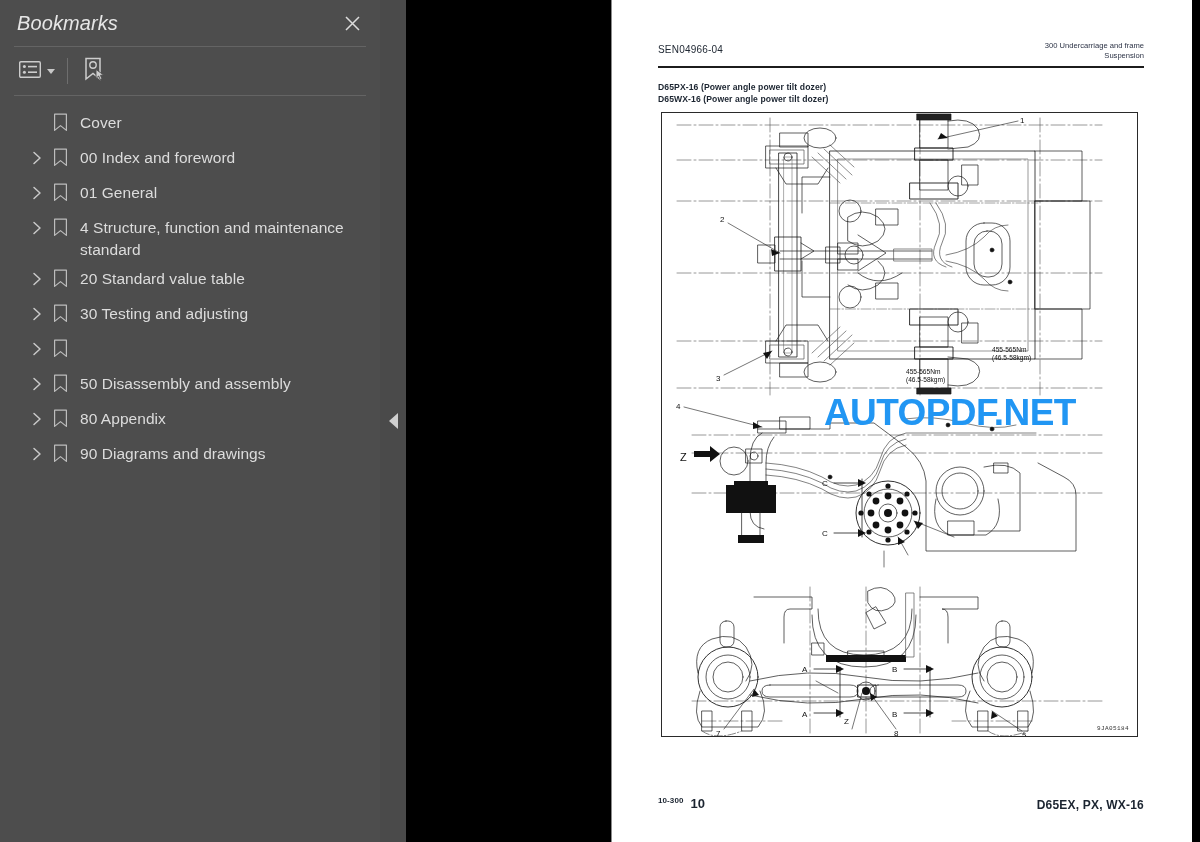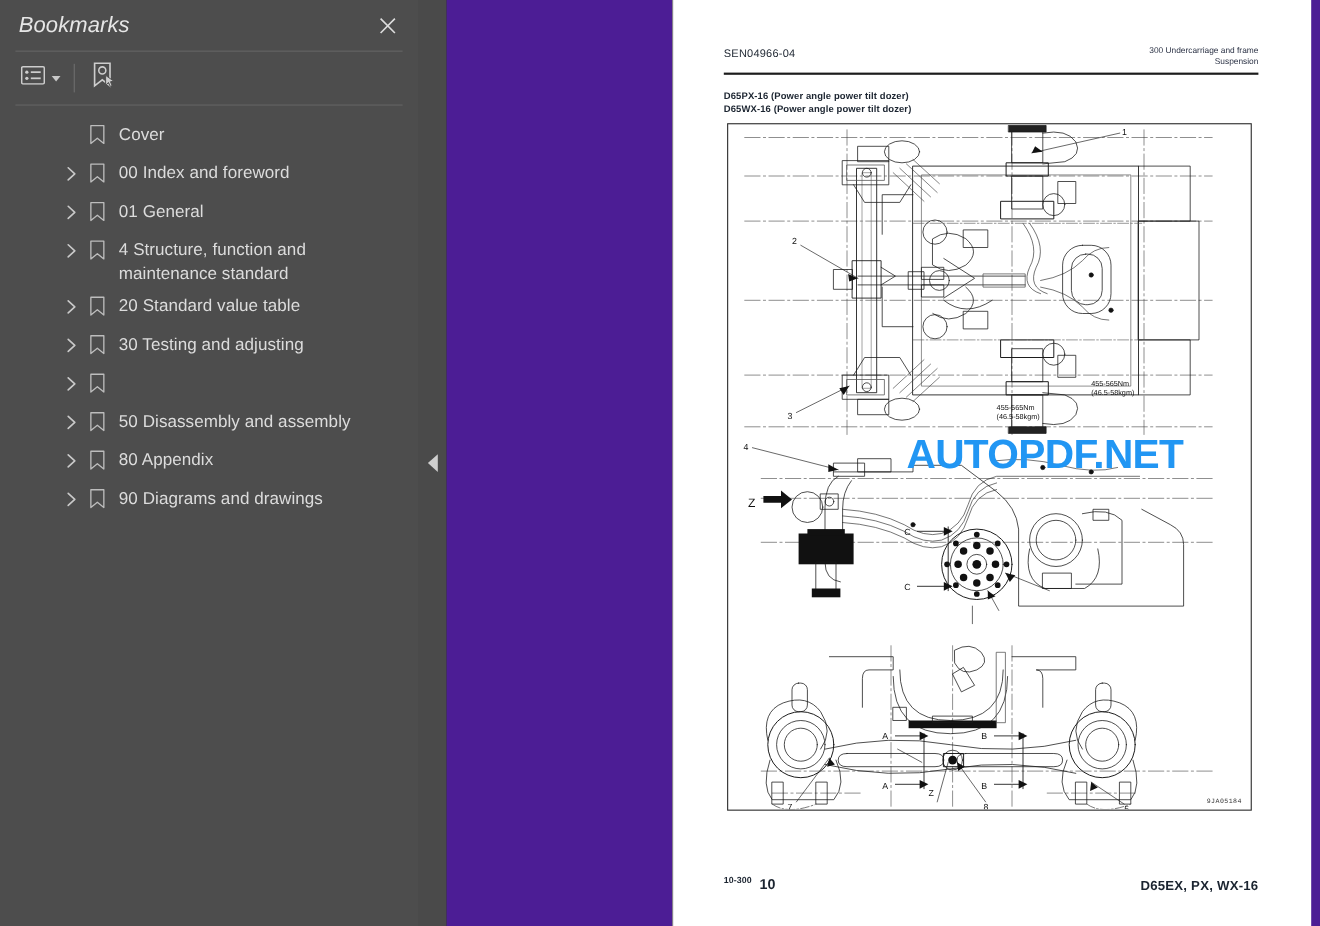--- a/index.html
+++ b/index.html
@@ -89,21 +89,20 @@
   
   #bookmark-list {
     padding-top: 9px;
   }
   .bm-row {
     display: flex;
     align-items: flex-start;
     min-height: 35px;
     padding-left: 24px;
     cursor: pointer;
-    margin-left: 28px;
   }
   .bm-toggle {
     flex: 0 0 26px;
     height: 35px;
     display: flex;
     align-items: center;
     justify-content: center;
     cursor: pointer;
   }
   .bm-toggle.empty { visibility: hidden; }
@@ -142,21 +141,21 @@
     border-top: 8px solid transparent;
     border-bottom: 8px solid transparent;
     border-right: 9px solid #cfcfcf;
   }
 
   
   #viewer {
     position: relative;
     flex: 1 1 auto;
     height: 842px;
-    background: #4c1d95;
+    background: #000000;
     overflow: hidden;
   }
 
   #page {
     position: absolute;
     left: 206px;   
     top: 0;
     width: 580px;
     height: 842px;
     background: #ffffff;

